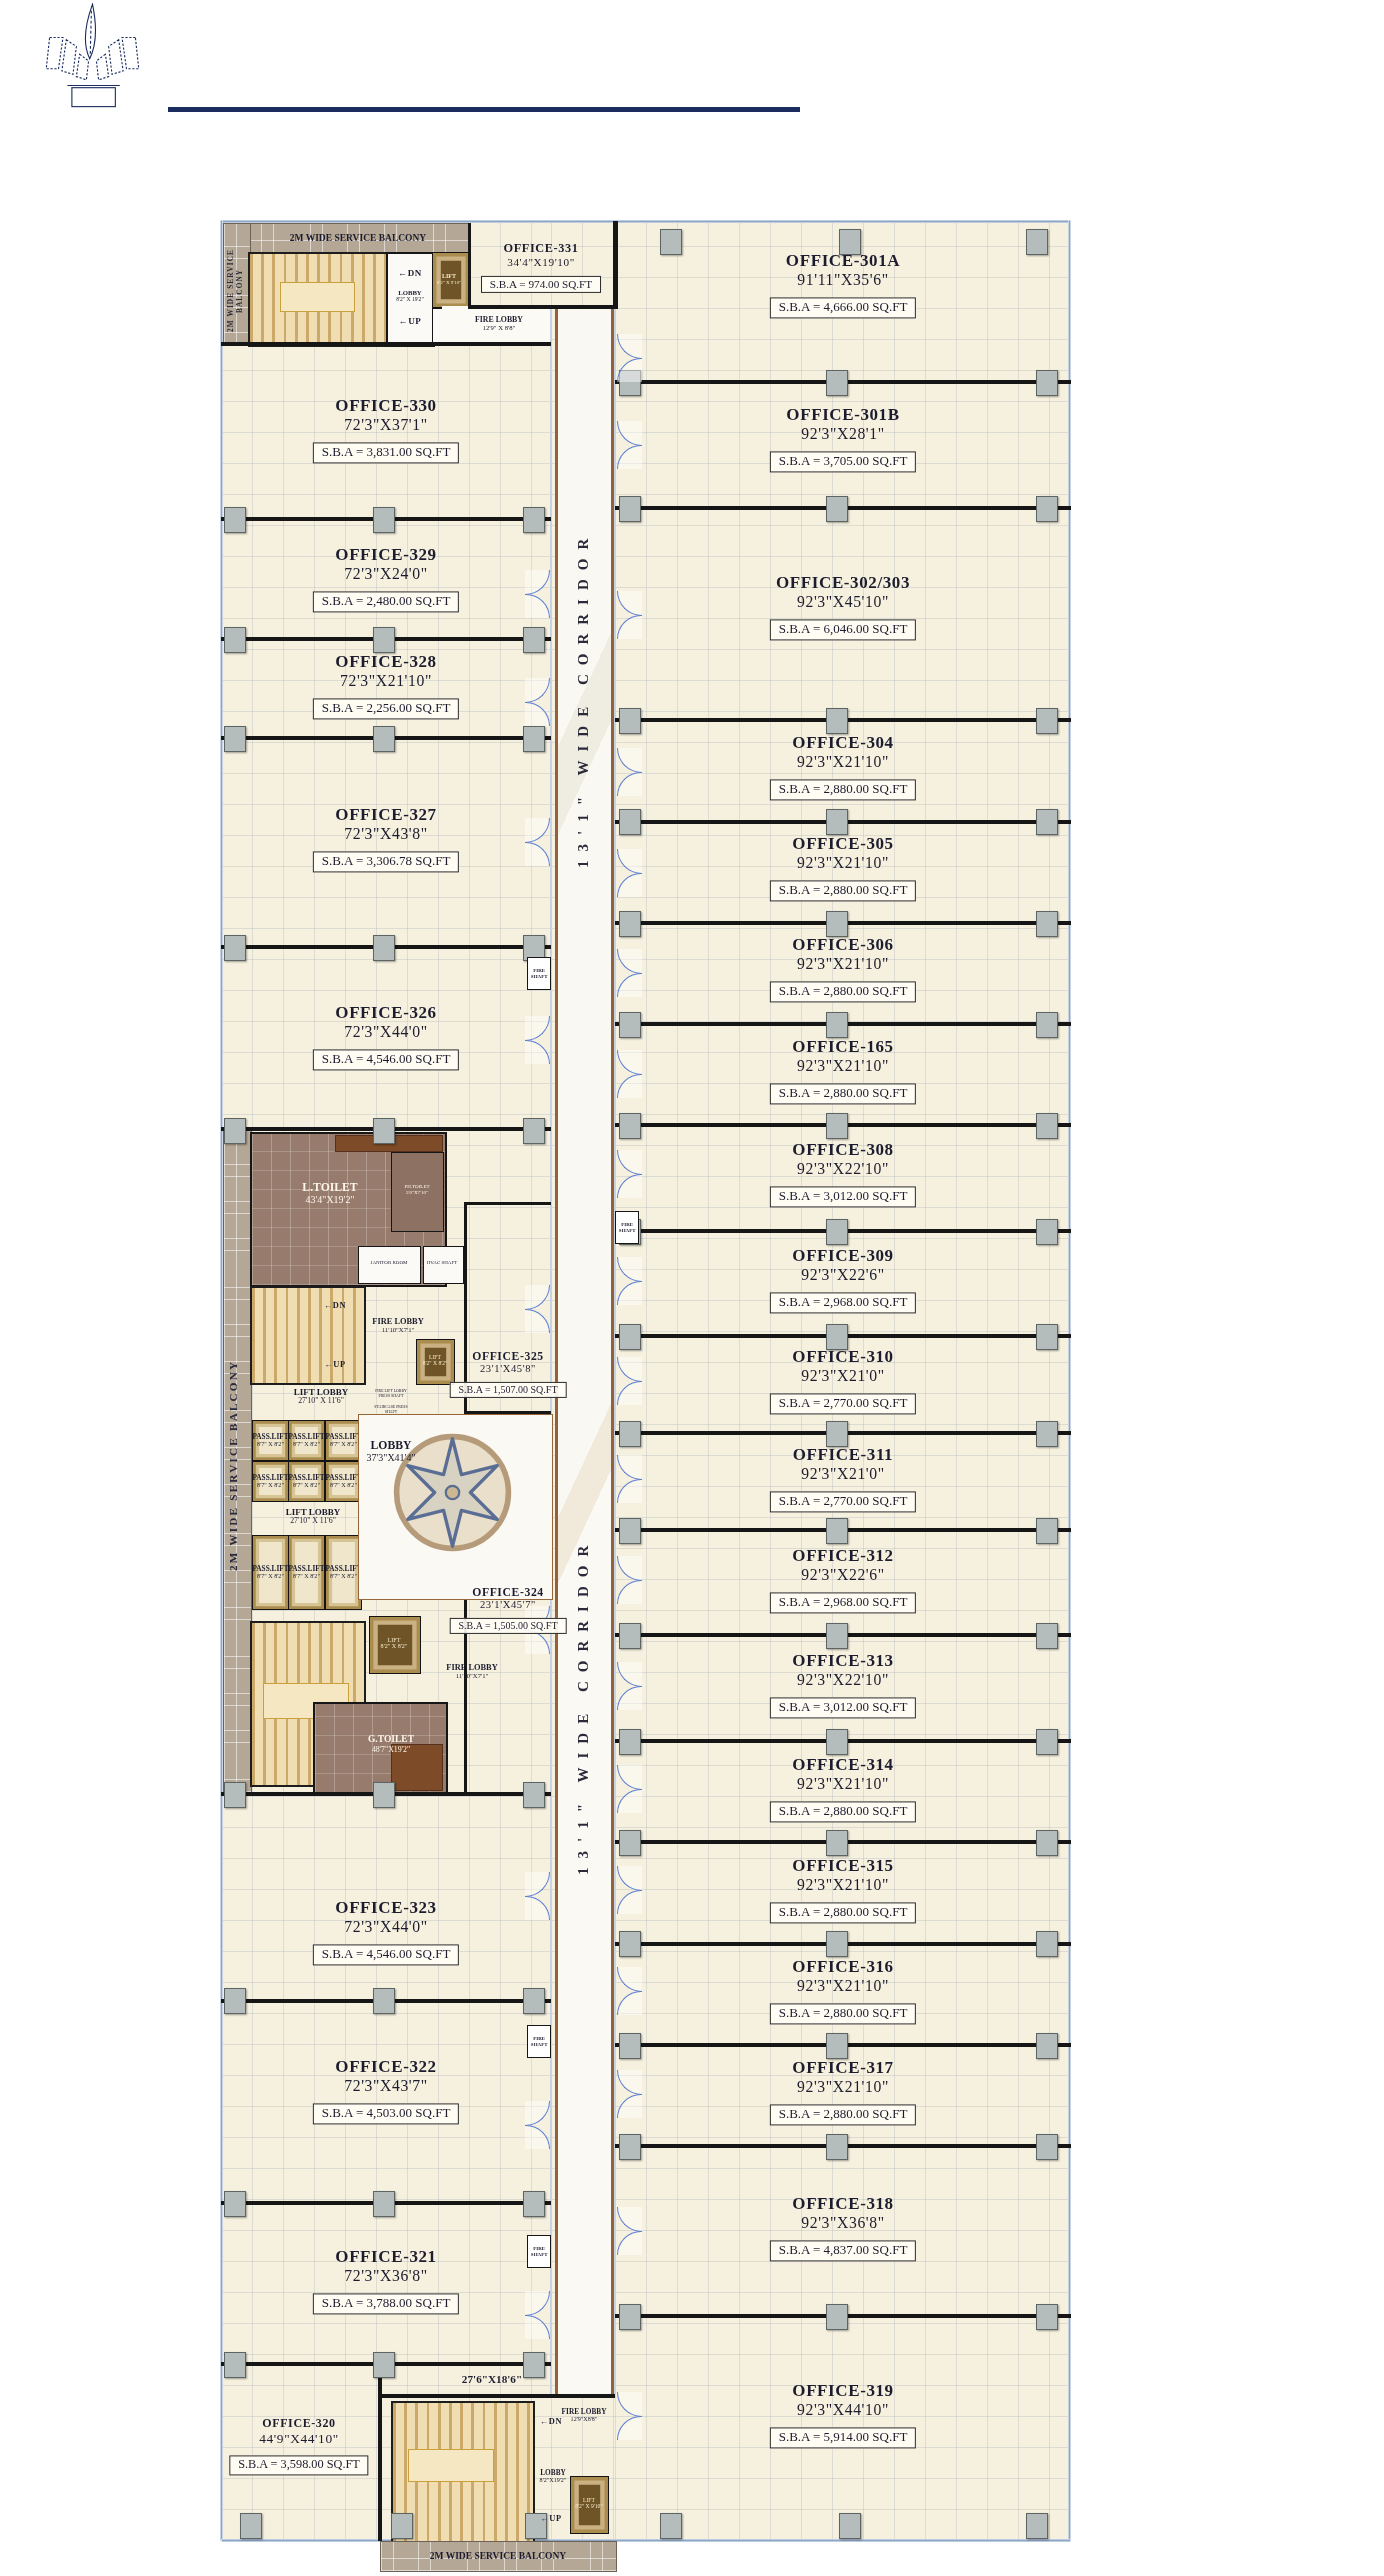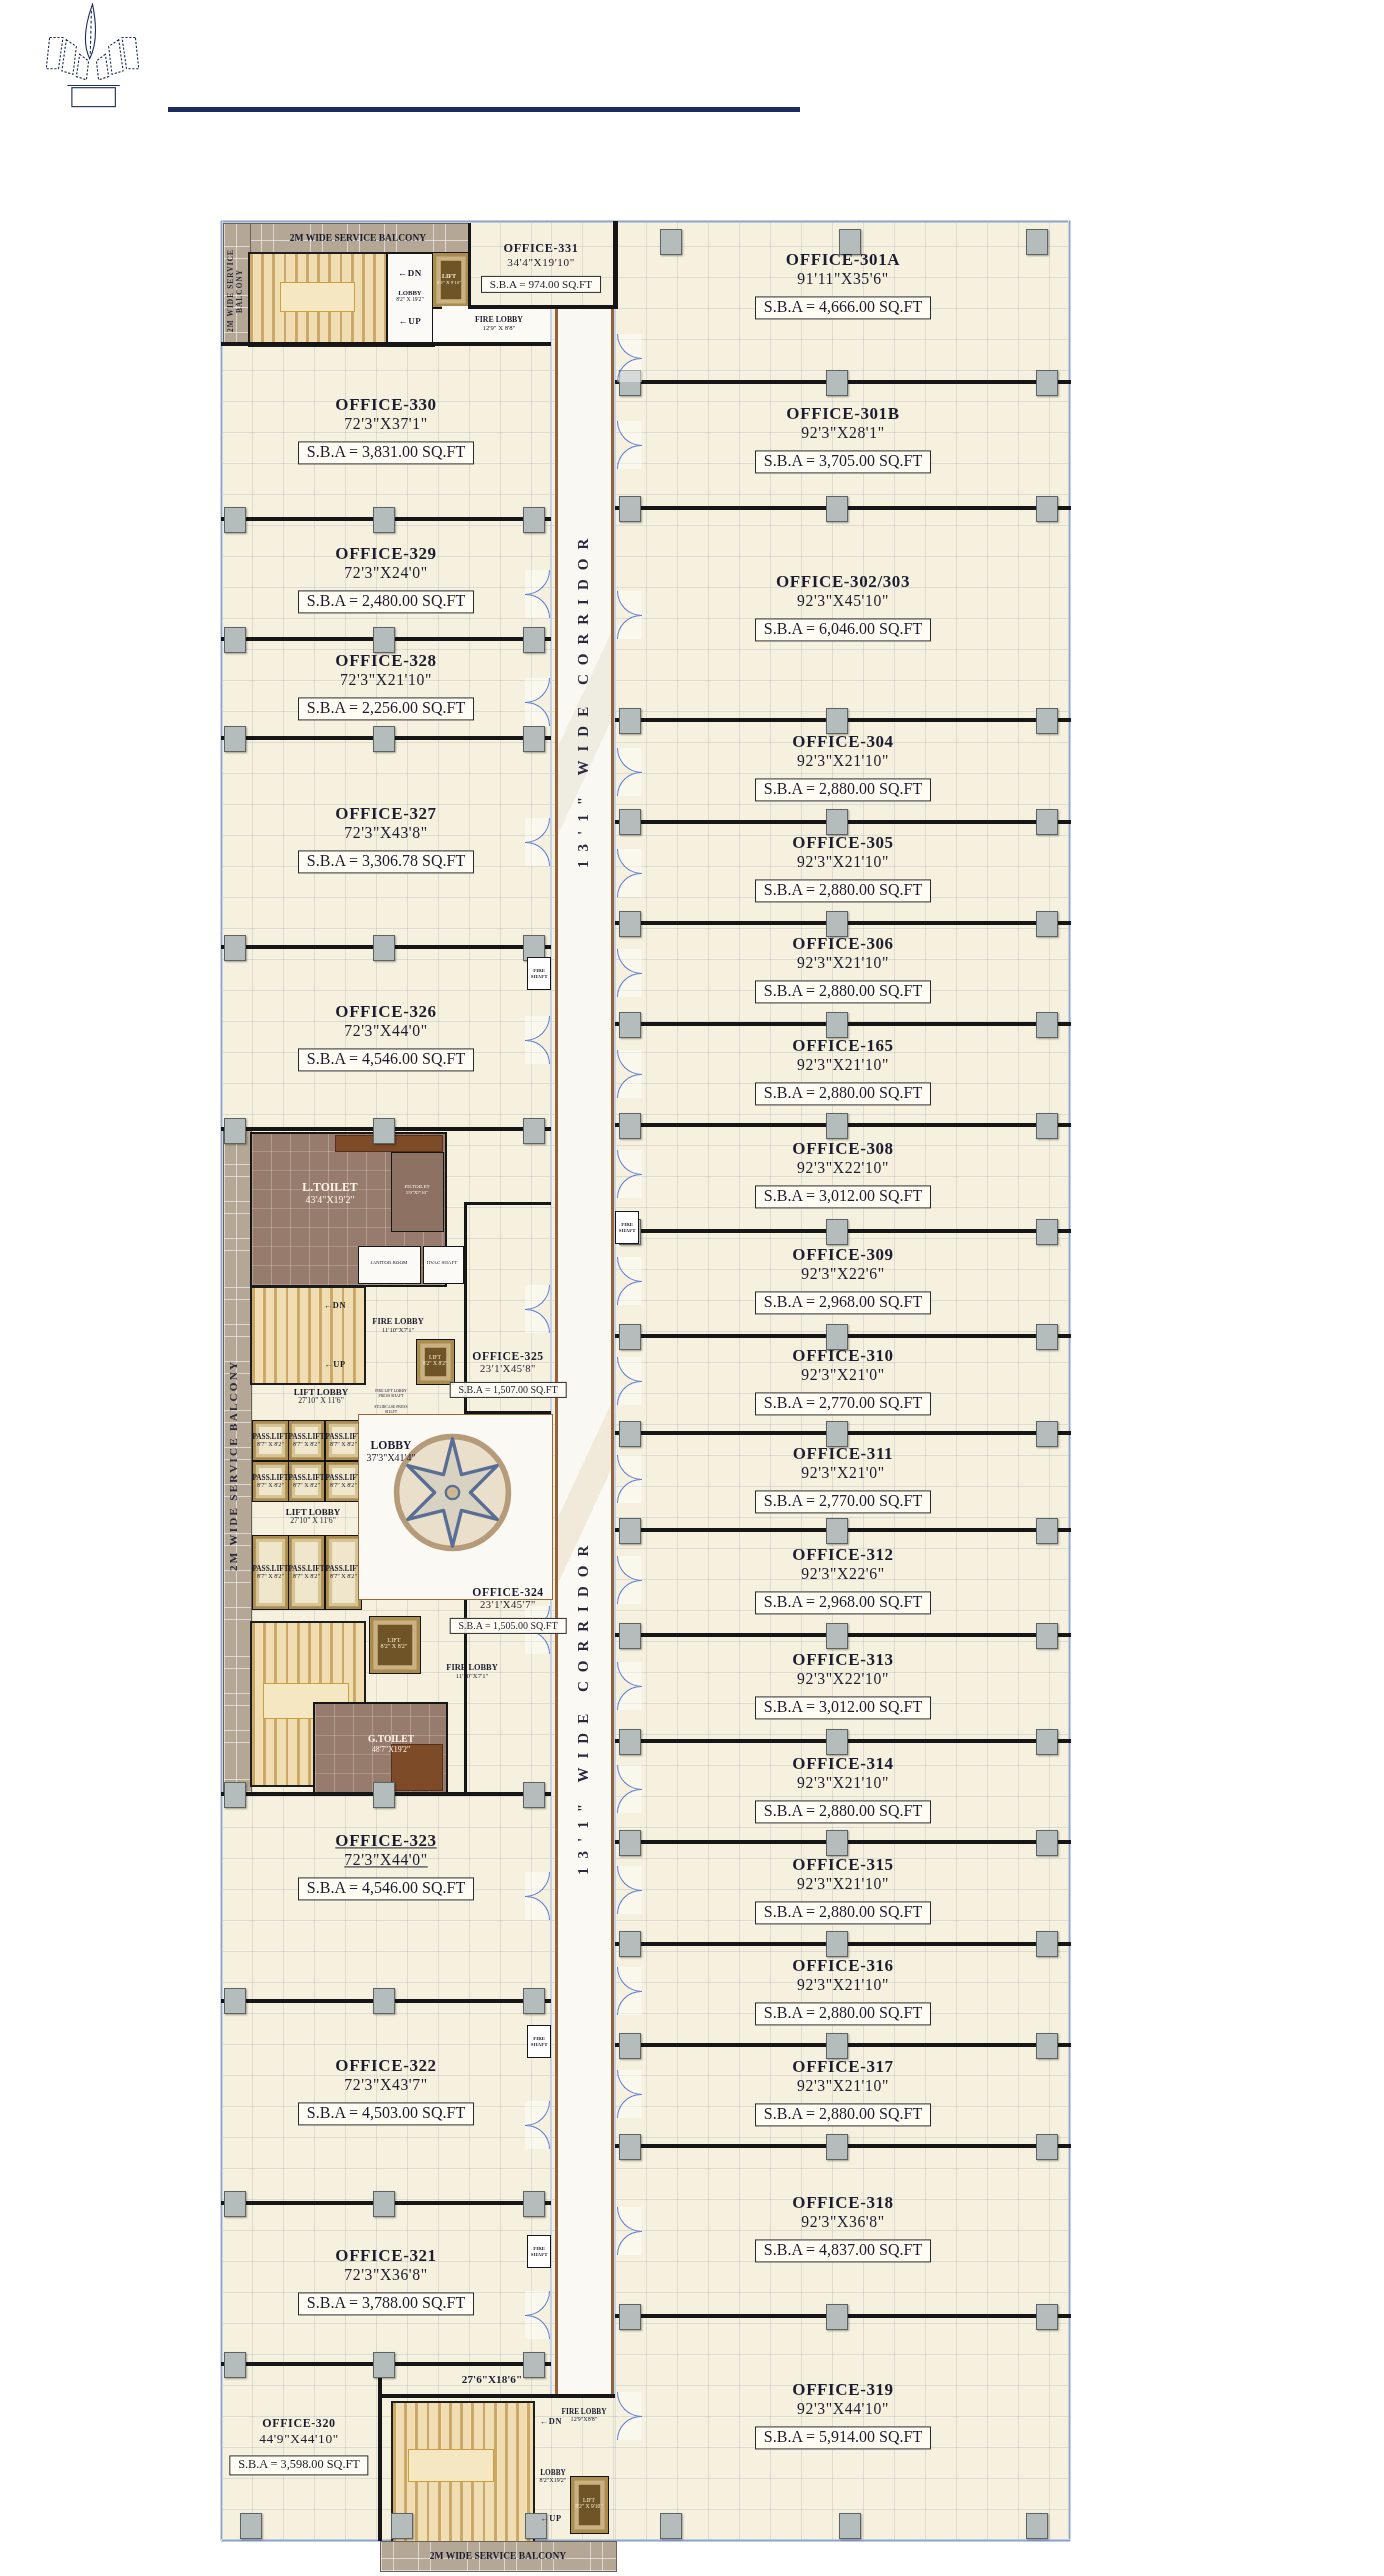--- a/index.html
+++ b/index.html
@@ -38,21 +38,21 @@
   .gold-lift{position:absolute;background:#6e5426;border:1.7px solid #141414;box-shadow:inset 0 0 0 3.4px #a98c4e,inset 0 0 0 7.8px #c9b183;}
   .pass-lift{position:absolute;background:#efe6cc;border:1.7px solid #141414;box-shadow:inset 0 0 0 2.8px #a98c4e,inset 0 0 0 6.1px #d6c494;
       display:flex;flex-direction:column;align-items:center;justify-content:center;text-align:center;}
   .pl-name{font-size:7.3px;font-weight:bold;line-height:7.8px;}
   .pl-dim{font-size:6.1px;line-height:7.3px;}
   
   .olabel{position:absolute;transform:translate(-50%,-50%);text-align:center;white-space:nowrap;z-index:30;}
   .oname{font-size:17px;font-weight:bold;letter-spacing:0.6px;}
   .odim{font-size:15.7px;letter-spacing:0.6px;}
   .osba{display:inline-block;margin-top:7.8px;border:1.1px solid #2a2a2a;background:rgba(255,253,245,.92);
-        padding:1.7px 7.8px;font-size:16px;}
+        padding:1.7px 7.8px;font-size:13px;}
   .core-label{position:absolute;transform:translate(-50%,-50%);text-align:center;white-space:nowrap;z-index:32;}
   .cl-name{font-size:11.7px;font-weight:bold;line-height:13.4px;}
   .cl-dim{font-size:10px;line-height:11.7px;}
   .tiny{position:absolute;font-size:5px;line-height:5.6px;text-align:center;transform:translate(-50%,-50%);z-index:33;}
   .dnup{position:absolute;font-size:12.3px;font-weight:bold;transform:translate(-50%,-50%);z-index:33;letter-spacing:0.6px;}
   .vtext{position:absolute;writing-mode:vertical-rl;transform:rotate(180deg);text-align:center;z-index:25;}
   .corridor-label{font-size:15px;letter-spacing:9px;color:#2a2a3a;font-weight:bold;}
   .balcony-vlabel{font-size:11.2px;letter-spacing:2.2px;font-weight:bold;color:#2a2a3a;}
   .fire-shaft{position:absolute;width:22.4px;height:31px;background:#ffffff;border:1.7px solid #161616;z-index:34;
       display:flex;align-items:center;justify-content:center;text-align:center;font-size:5px;line-height:5.6px;font-weight:bold;}
@@ -541,21 +541,21 @@
     <div class="olabel" style="left:508px;top:1374px;">
       <div class="oname" style="font-size:11.7px;">OFFICE-325</div>
       <div class="odim" style="font-size:10.6px;">23'1'X45'8"</div>
       <div class="osba" style="font-size:10px;">S.B.A = 1,507.00 SQ.FT</div>
     </div>
     <div class="olabel" style="left:508px;top:1610px;">
       <div class="oname" style="font-size:11.7px;">OFFICE-324</div>
       <div class="odim" style="font-size:10.6px;">23'1'X45'7"</div>
       <div class="osba" style="font-size:10px;">S.B.A = 1,505.00 SQ.FT</div>
     </div>
-    <div class="olabel" style="left:386px;top:1866px;text-decoration:underline;">
+    <div class="olabel" style="left:386px;top:1932px;">
       <div class="oname">OFFICE-323</div><div class="odim">72'3"X44'0"</div><div class="osba">S.B.A = 4,546.00 SQ.FT</div>
     </div>
     <div class="olabel" style="left:386px;top:2091px;">
       <div class="oname">OFFICE-322</div><div class="odim">72'3"X43'7"</div><div class="osba">S.B.A = 4,503.00 SQ.FT</div>
     </div>
     <div class="olabel" style="left:386px;top:2281px;">
       <div class="oname">OFFICE-321</div><div class="odim">72'3"X36'8"</div><div class="osba">S.B.A = 3,788.00 SQ.FT</div>
     </div>
     <div class="olabel" style="left:299px;top:2446px;">
       <div class="oname" style="font-size:12px;">OFFICE-320</div>

